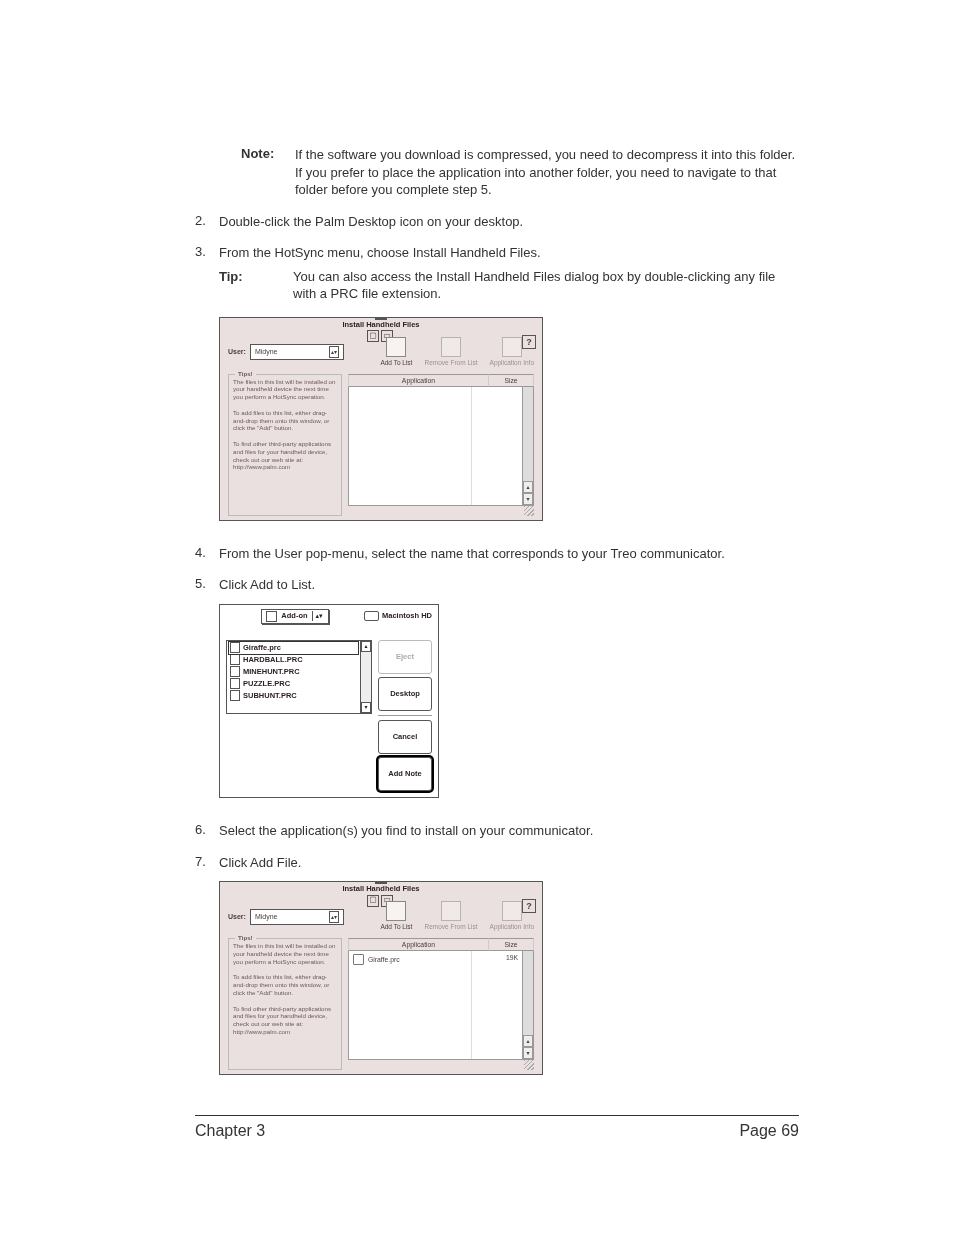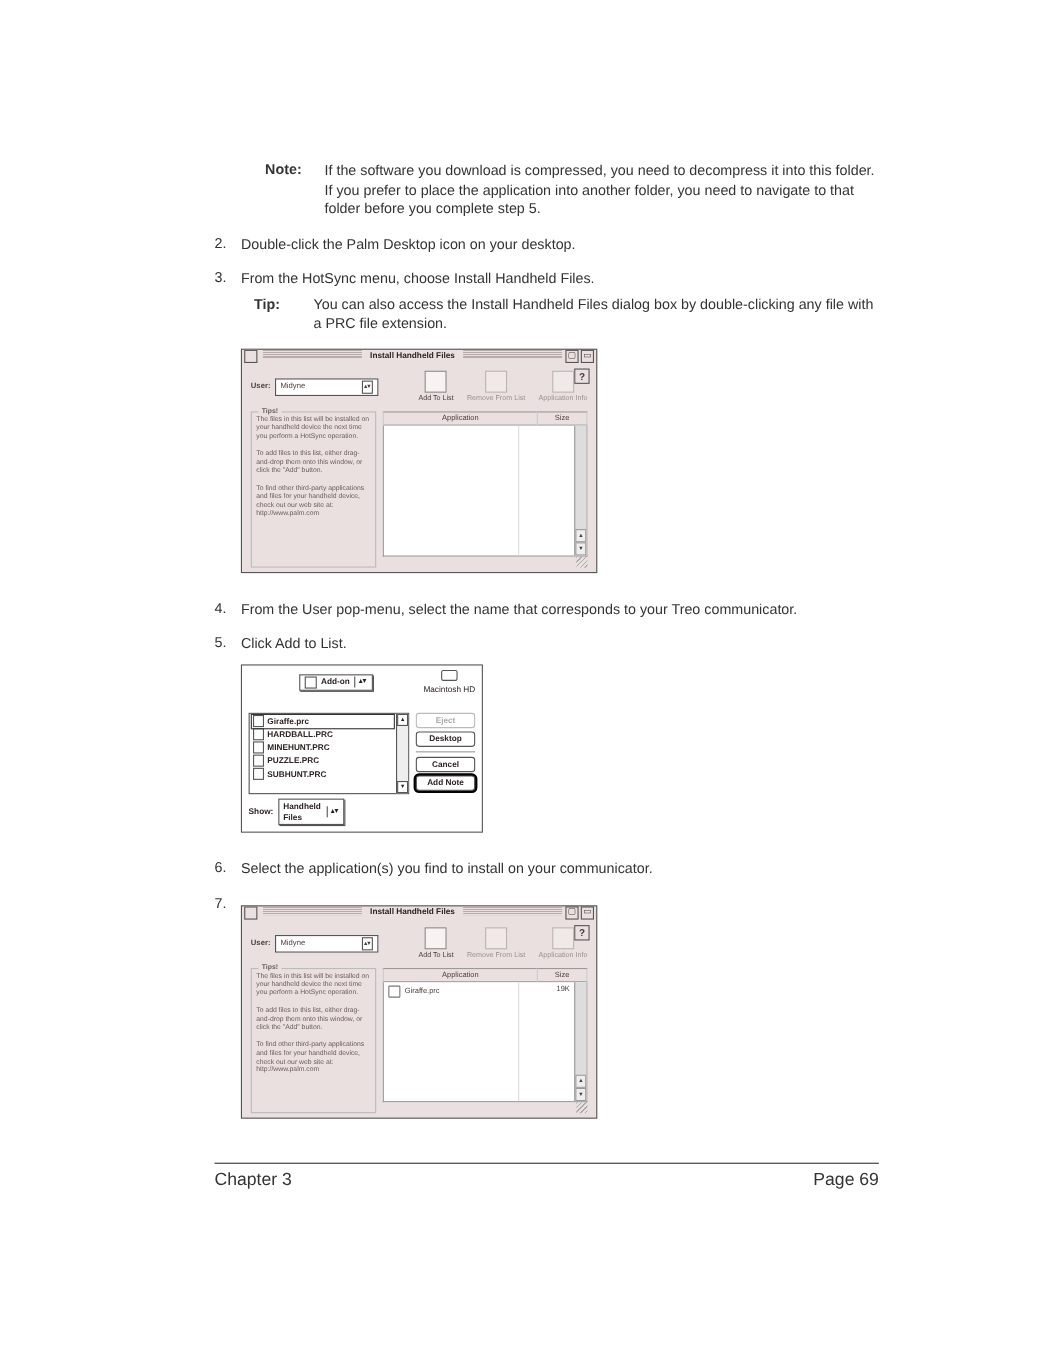--- a/index.html
+++ b/index.html
@@ -49,23 +49,24 @@
     width: 322px;
     margin: 10px 0 10px 0;
     background: #eae0df;
     border: 1px solid #555;
     font-family: Geneva, Verdana, sans-serif;
     font-size: 7px;
     color: #4b3c3c;
   }
   .ihf-title {
     display: flex;
-    align-items: flex-start;
+    align-items: center;
     height: 13px;
     position: relative;
+    flex-direction: column;
   }
   .ihf-title .sysbox-l {
     width: 10px; height: 10px;
     border: 1px solid #555;
     margin: 0 2px;
     background: #eae0df;
   }
   .ihf-title .ruling {
     flex: 1;
     height: 8px;
@@ -294,22 +295,21 @@
   .picker-popup .chev {
     width: 8px; height: 10px;
     border-left: 1px solid #555;
     padding-left: 3px;
     font-size: 7px;
   }
   .picker-disk {
     display: flex;
     gap: 3px;
     align-items: center;
-    font-weight: normal;
-    flex-direction: column;
+    font-weight: bold;
   }
   .picker-disk .di {
     width: 13px; height: 8px;
     border: 1px solid #555;
     border-radius: 2px;
   }
   .picker-body {
     display: flex;
     gap: 6px;
   }
@@ -356,21 +356,21 @@
   }
   .picker-buttons {
     width: 54px;
     display: flex;
     flex-direction: column;
     gap: 3px;
   }
   .picker-btn {
     border: 1px solid #555;
     text-align: center;
-    padding: 1px 0;
+    padding: 11px 0;
     font-weight: bold;
     border-radius: 3px;
     background: #fff;
   }
   .picker-btn.disabled {
     color: #aaa;
     border-color: #bbb;
   }
   .picker-btn.default {
     box-shadow: 0 0 0 2px #000;
@@ -411,21 +411,21 @@
 
     <li>
       <div class="step-num">2.</div>
       <div class="step-body">Double-click the Palm Desktop icon on your desktop.</div>
     </li>
 
     <li>
       <div class="step-num">3.</div>
       <div class="step-body">
         <div>From the HotSync menu, choose Install Handheld Files.</div>
-        <div class="tip-block" style="margin-left:12px;">
+        <div class="tip-block" style="margin-left:0;gap:20px;">
           <div class="tip-label">Tip:</div>
           <div class="tip-text">You can also access the Install Handheld Files dialog box by double-clicking any file with a PRC file extension.</div>
         </div>
 
         <div class="ihf-window">
           <div class="ihf-title">
             <span class="sysbox-l"></span>
             <span class="ruling"></span>
             <span class="title-label">Install Handheld Files</span>
             <span class="ruling"></span>
@@ -543,39 +543,33 @@
               </div>
             </div>
             <div class="picker-buttons">
               <div class="picker-btn disabled">Eject</div>
               <div class="picker-btn">Desktop</div>
               <div class="picker-hr"></div>
               <div class="picker-btn">Cancel</div>
               <div class="picker-btn default">Add Note</div>
             </div>
           </div>
-          <div class="picker-show">
-            <span class="picker-show-label">Show:</span>
-            <div class="picker-popup">
-              <span style="font-weight:bold;">Handheld Files</span>
-              <span class="chev">▴▾</span>
-            </div>
-          </div>
         </div>
       </div>
     </li>
 
     <li>
       <div class="step-num">6.</div>
       <div class="step-body">Select the application(s) you find to install on your communicator.</div>
     </li>
 
     <li>
       <div class="step-num">7.</div>
       <div class="step-body">
+        <div>Click Add File.</div>
 
         <div class="ihf-window">
           <div class="ihf-title">
             <span class="sysbox-l"></span>
             <span class="ruling"></span>
             <span class="title-label">Install Handheld Files</span>
             <span class="ruling"></span>
             <span class="sysbox-r">
               <span>▢</span>
               <span>▭</span>

